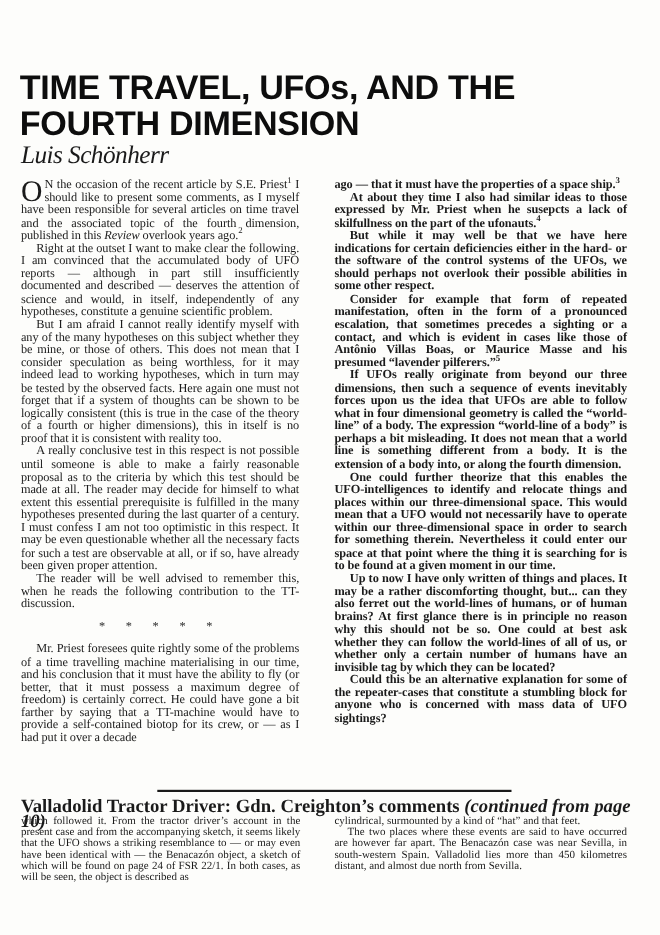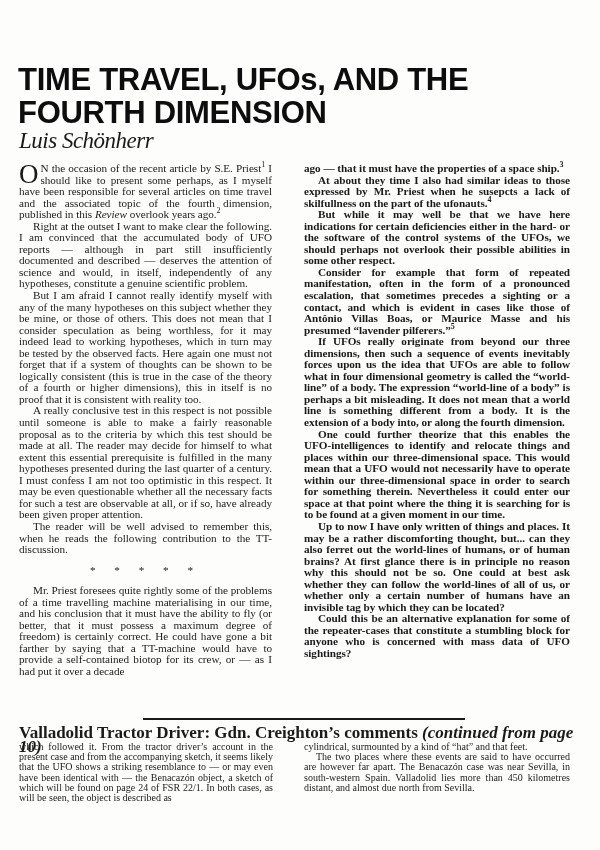--- a/index.html
+++ b/index.html
@@ -52,21 +52,21 @@
     #bcol-right { left: 304px; top: 742px; width: 266px; }
   </style>
 </head>
 <body>
 
 <h1 class="title"><span>TIME TRAVEL, UFOs, AND THE</span><br><span>FOURTH DIMENSION</span></h1>
 
 <div class="author">Luis Schönherr</div>
 
 <div class="col" id="col-left">
-  <p class="first"><span class="dropcap">O</span><span>N the occasion of the recent article by S.E. Priest</span><sup>1</sup><span> I should like to present some perhaps, as I myself have been responsible for several articles on time travel and the associated topic of the fourth dimension, published in this </span><i>Review</i><span> overlook years ago.</span><sup>2</sup></p>
+  <p class="first"><span class="dropcap">O</span><span>N the occasion of the recent article by S.E. Priest</span><sup>1</sup><span> I should like to present some comments, as I myself have been responsible for several articles on time travel and the associated topic of the fourth dimension, published in this </span><i>Review</i><span> overlook years ago.</span><sup>2</sup></p>
   <p>Right at the outset I want to make clear the following. I am convinced that the accumulated body of UFO reports — although in part still insufficiently documented and described — deserves the attention of science and would, in itself, independently of any hypotheses, constitute a genuine scientific problem.</p>
   <p>But I am afraid I cannot really identify myself with any of the many hypotheses on this subject whether they be mine, or those of others. This does not mean that I consider speculation as being worthless, for it may indeed lead to working hypotheses, which in turn may be tested by the observed facts. Here again one must not forget that if a system of thoughts can be shown to be logically consistent (this is true in the case of the theory of a fourth or higher dimensions), this in itself is no proof that it is consistent with reality too.</p>
   <p>A really conclusive test in this respect is not possible until someone is able to make a fairly reasonable proposal as to the criteria by which this test should be made at all. The reader may decide for himself to what extent this essential prerequisite is fulfilled in the many hypotheses presented during the last quarter of a century. I must confess I am not too optimistic in this respect. It may be even questionable whether all the necessary facts for such a test are observable at all, or if so, have already been given proper attention.</p>
   <p>The reader will be well advised to remember this, when he reads the following contribution to the TT-discussion.</p>
   <p class="stars">* * * * *</p>
   <p>Mr. Priest foresees quite rightly some of the problems of a time travelling machine materialising in our time, and his conclusion that it must have the ability to fly (or better, that it must possess a maximum degree of freedom) is certainly correct. He could have gone a bit farther by saying that a TT-machine would have to provide a self-contained biotop for its crew, or — as I had put it over a decade</p>
 </div>
 
 <div class="col" id="col-right">
   <p class="noindent"><span>ago — that it must have the properties of a space ship.</span><sup>3</sup></p>

